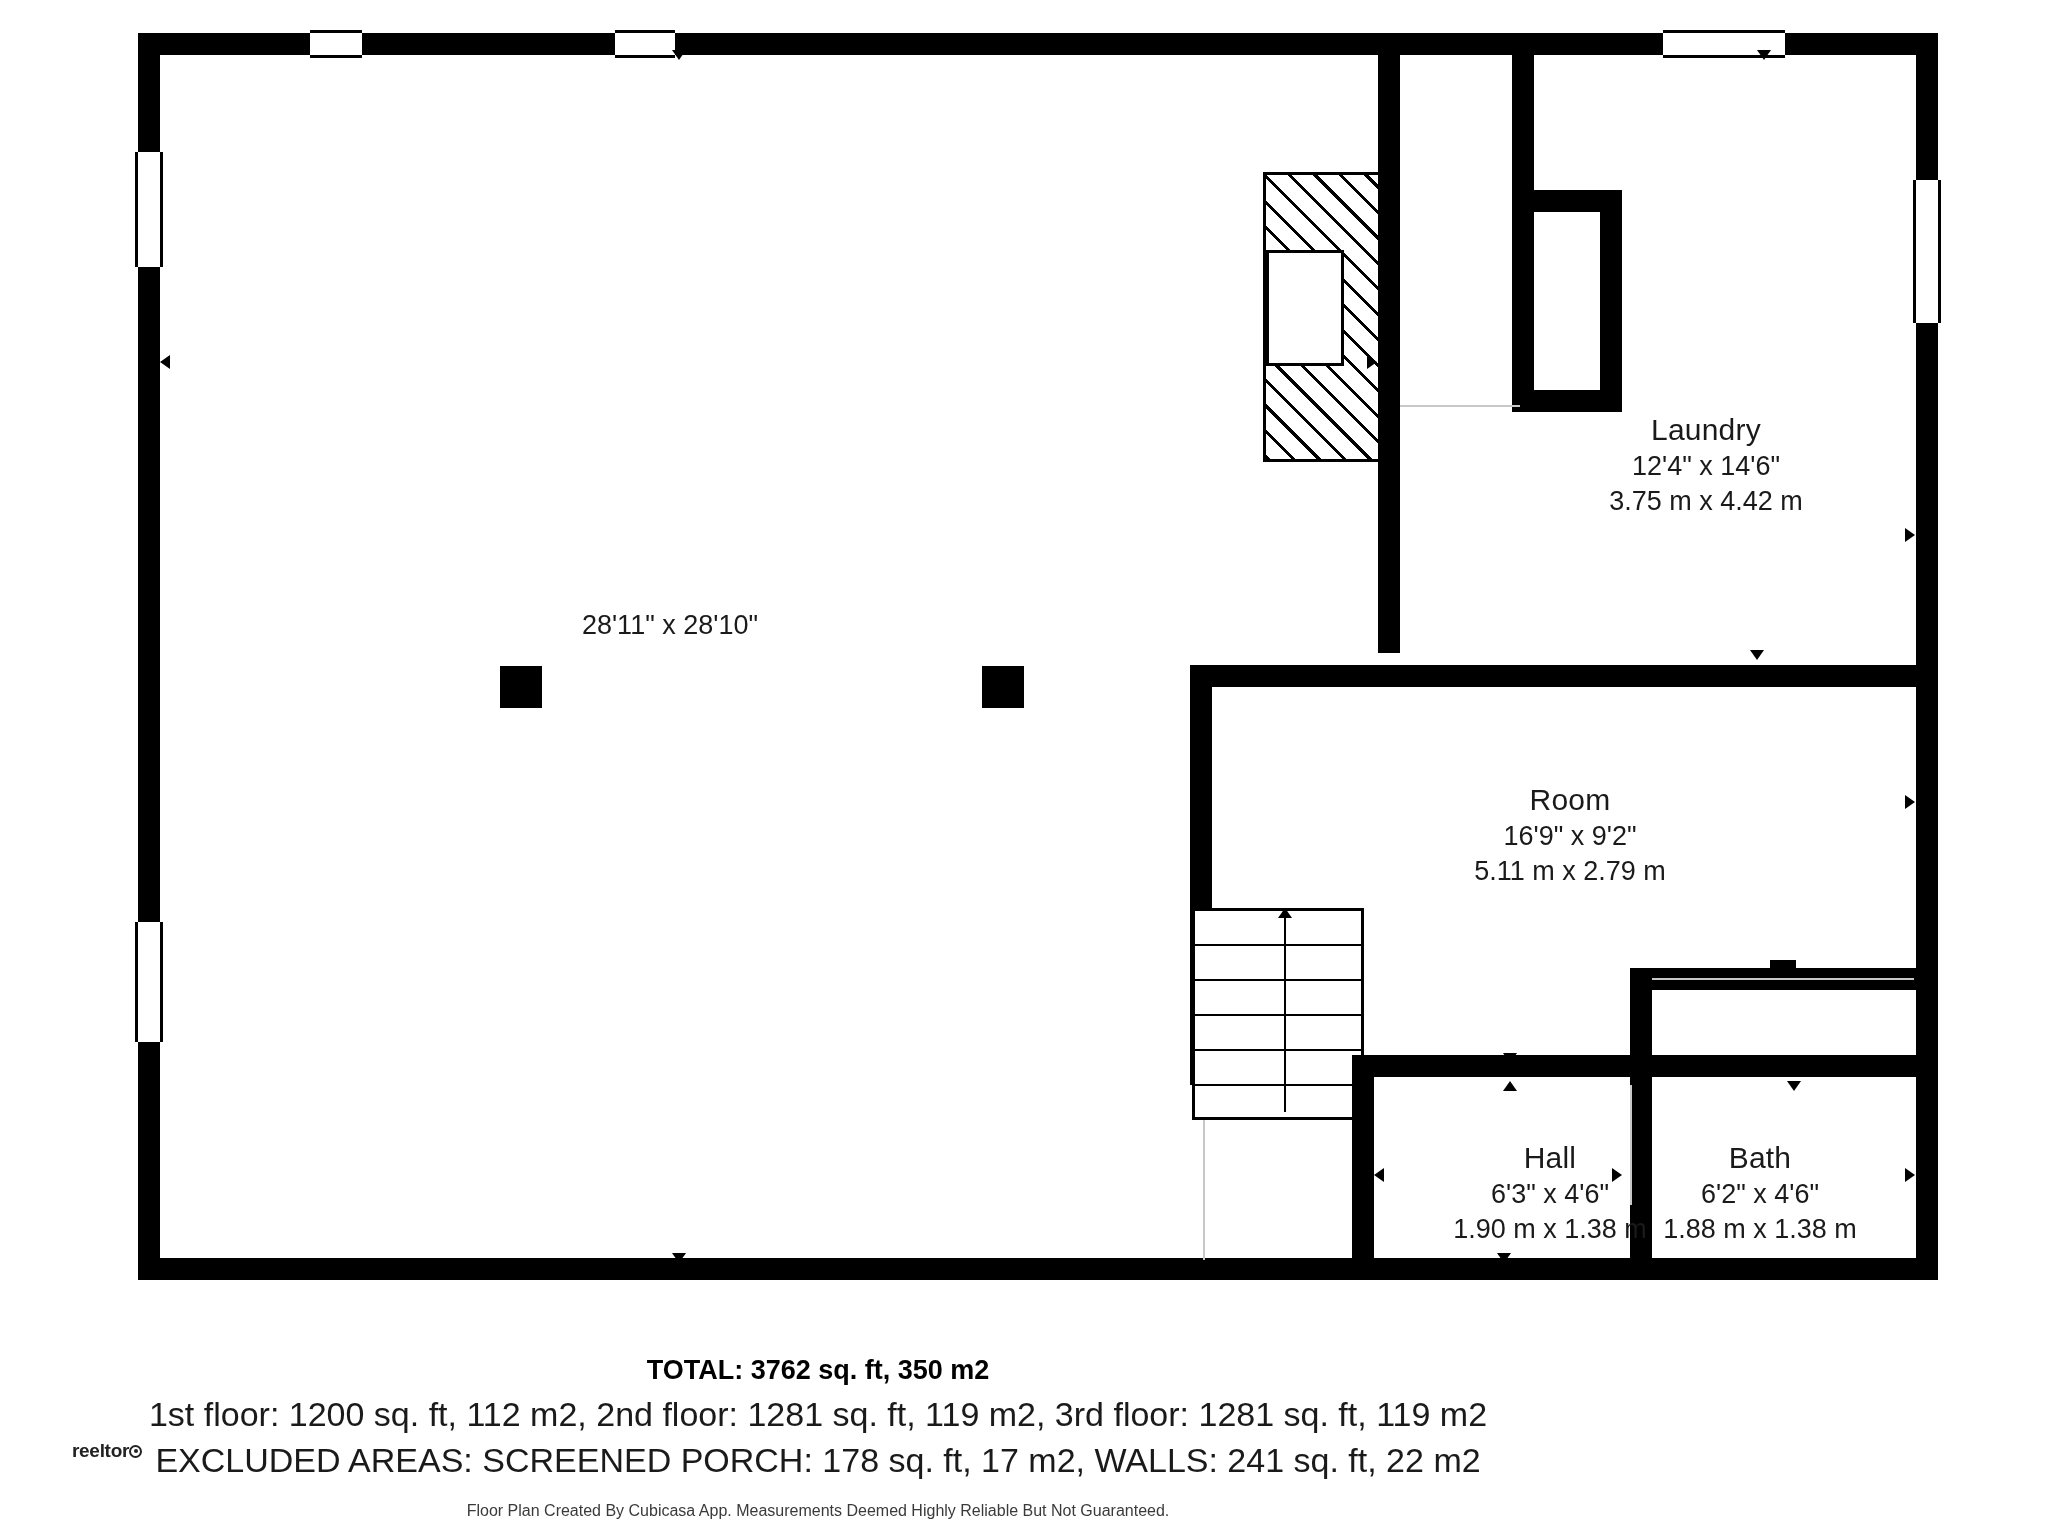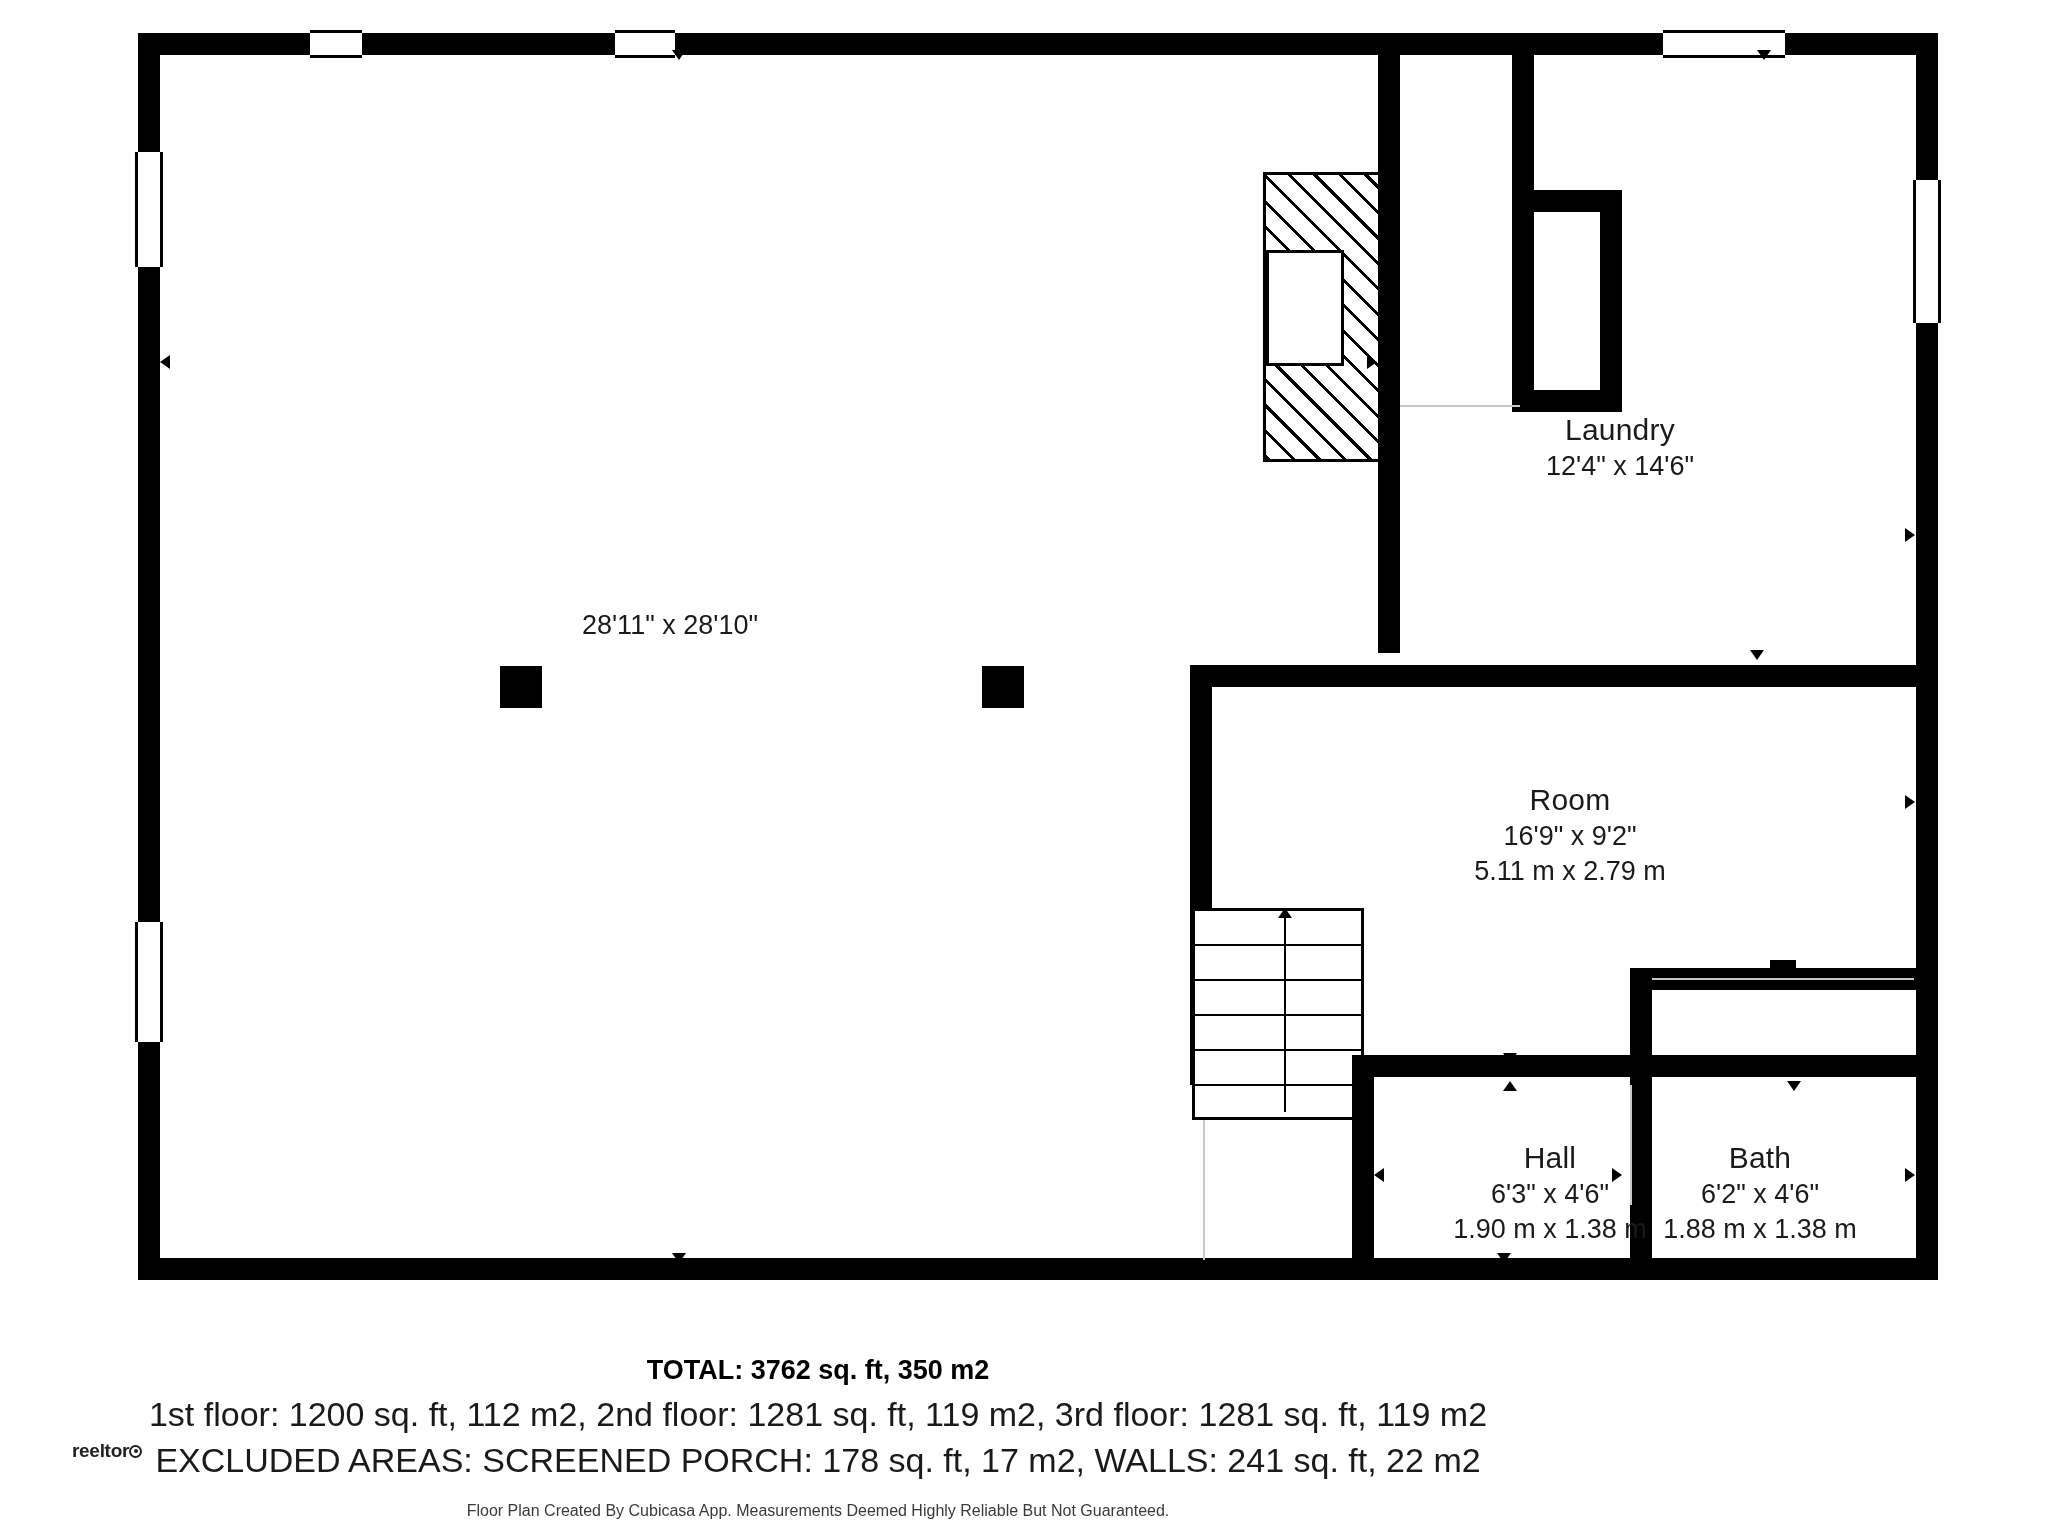--- a/index.html
+++ b/index.html
@@ -268,23 +268,24 @@
     <div class="arrow left" style="left:1637px; top:1168px;"></div>
     <div class="arrow right" style="left:1905px; top:1168px;"></div>
     <div class="arrow down" style="left:1787px; top:1081px;"></div>
     <div class="arrow down" style="left:672px; top:1253px;"></div>
     <div class="arrow down" style="left:1497px; top:1253px;"></div>
 
     <div class="room-label" style="left:420px; top:608px; width:500px;">
       <div class="rl-dim">28'11" x 28'10"</div>
     </div>
 
-    <div class="room-label" style="left:1410px; top:410px; width:420px;">
+    <div class="room-label" style="left:1496px; top:410px; width:420px;">
       <div class="rl-name">Laundry</div>
       <div class="rl-dim">12'4" x 14'6"</div>
+      <div class="rl-dim">3.75 m x 4.42 m</div>
     </div>
 
     <div class="room-label" style="left:1370px; top:780px; width:400px;">
       <div class="rl-name">Room</div>
       <div class="rl-dim">16'9" x 9'2"</div>
       <div class="rl-dim">5.11 m x 2.79 m</div>
     </div>
 
     <div class="room-label" style="left:1350px; top:1138px; width:400px;">
       <div class="rl-name">Hall</div>

